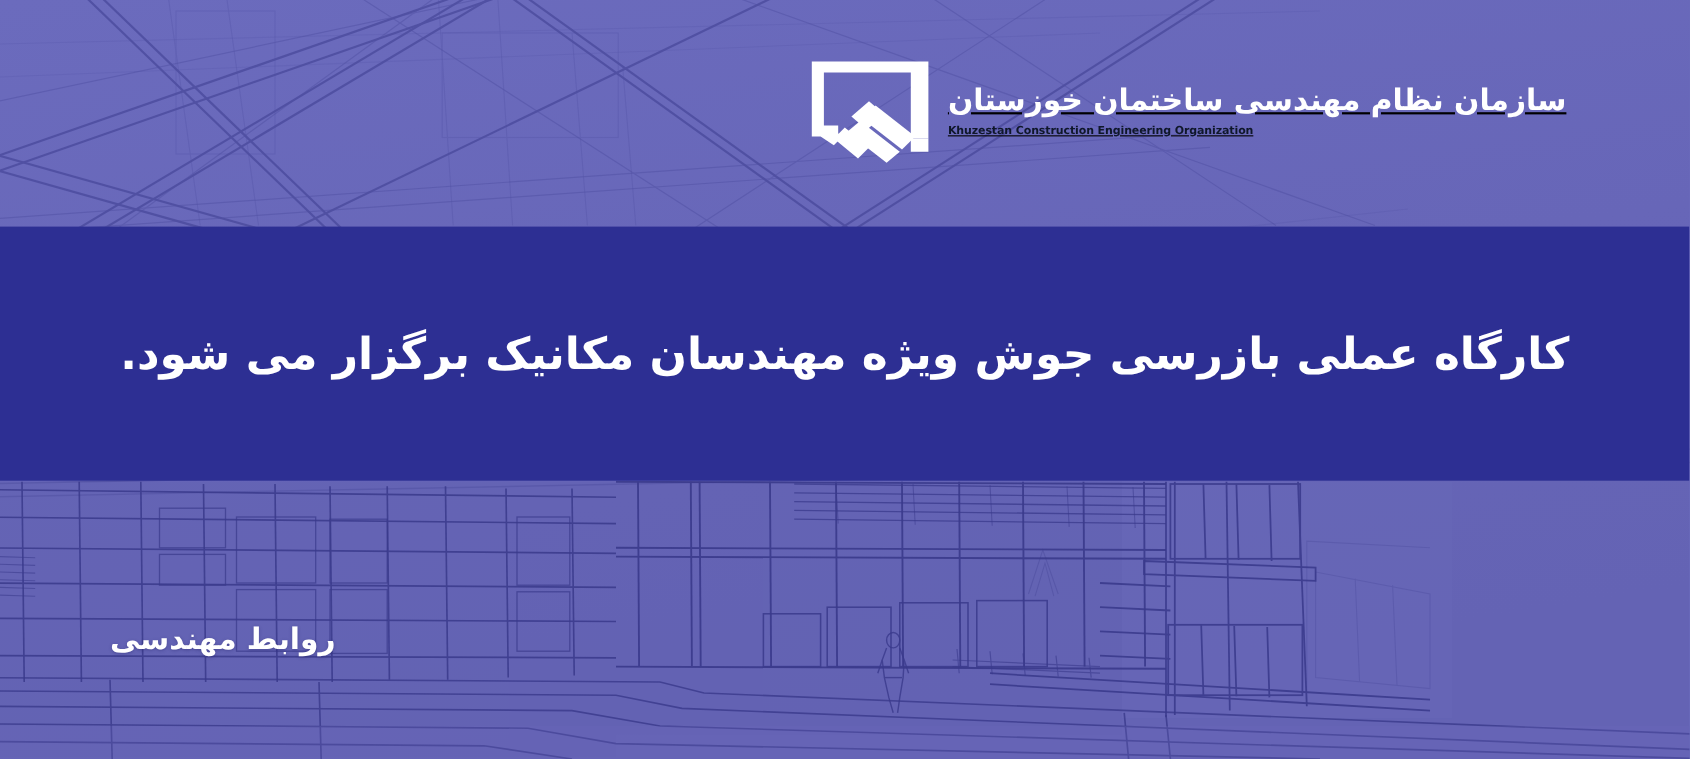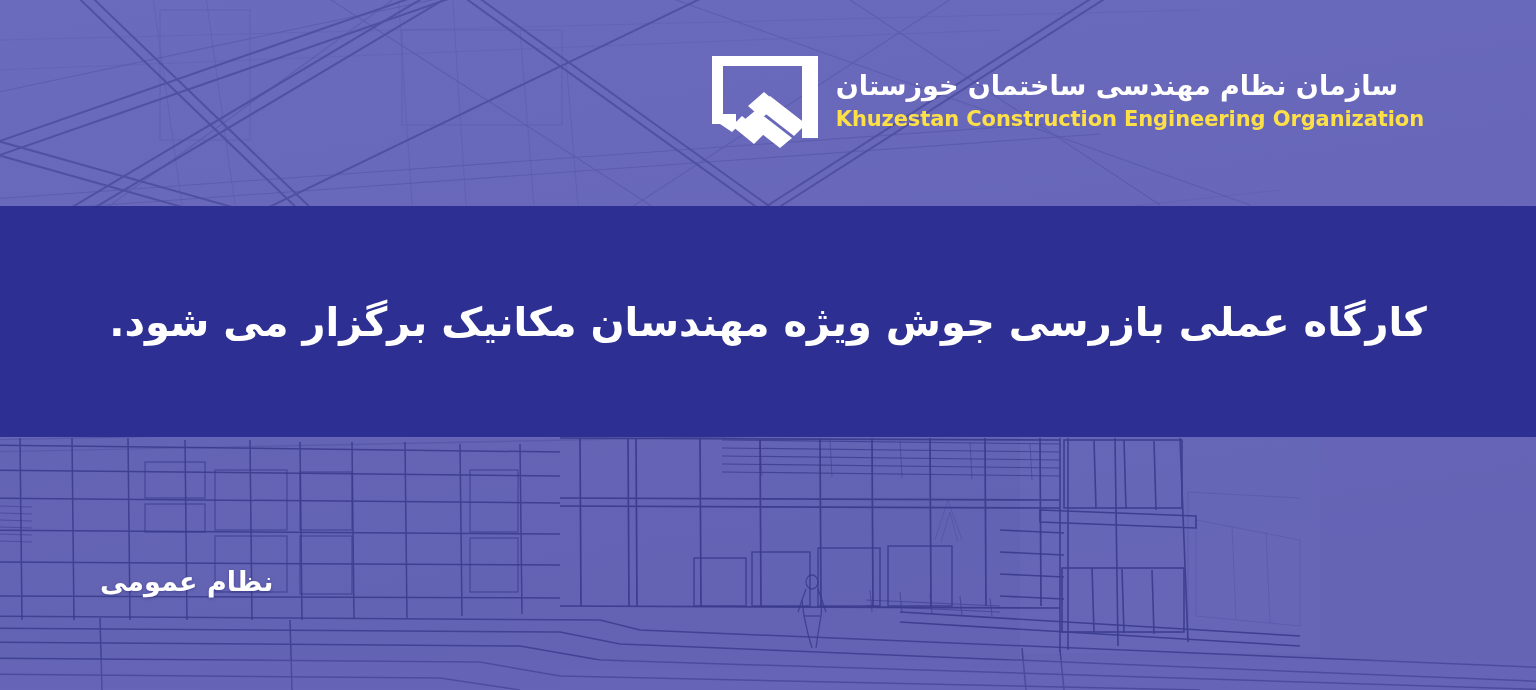--- a/index.html
+++ b/index.html
@@ -59,20 +59,21 @@
 
   
   .logo-lockup {
     position:absolute;
     top:52px;
     right:112px;
     display:flex;
     flex-direction:row-reverse;
     gap:12px;
     z-index:6;
+    text-decoration:underline;
   }
 
   .logo-mark {
     width:118px;
     height:98px;
     flex:0 0 auto;
   }
   .logo-mark svg { display:block; width:100%; height:100%; }
 
   .logo-text {
@@ -87,22 +88,22 @@
     color:#FFFFFF;
     font-size:27px;
     font-weight:bold;
     direction:rtl;
     white-space:nowrap;
     line-height:1.1;
     letter-spacing:-0.3px;
   }
 
   .org-name-en {
-    color:#fde047;
-    font-size:21px;
+    color:#0f172a;
+    font-size:10px;
     font-weight:bold;
     direction:ltr;
     white-space:nowrap;
     line-height:1.1;
     letter-spacing:-0.1px;
   }
 
   
   .footer-signature {
     position:absolute;
@@ -385,15 +386,15 @@
     <div class="logo-text">
       <div class="org-name-fa">سازمان نظام مهندسی ساختمان خوزستان</div>
       <div class="org-name-en">Khuzestan Construction Engineering Organization</div>
     </div>
   </div>
 
   <div class="banner-strip">
     <div class="headline">کارگاه عملی بازرسی جوش ویژه مهندسان مکانیک برگزار می شود.</div>
   </div>
 
-  <div class="footer-signature">نظام عمومی</div>
+  <div class="footer-signature">روابط مهندسی</div>
 
 </div>
 
 </body></html>

